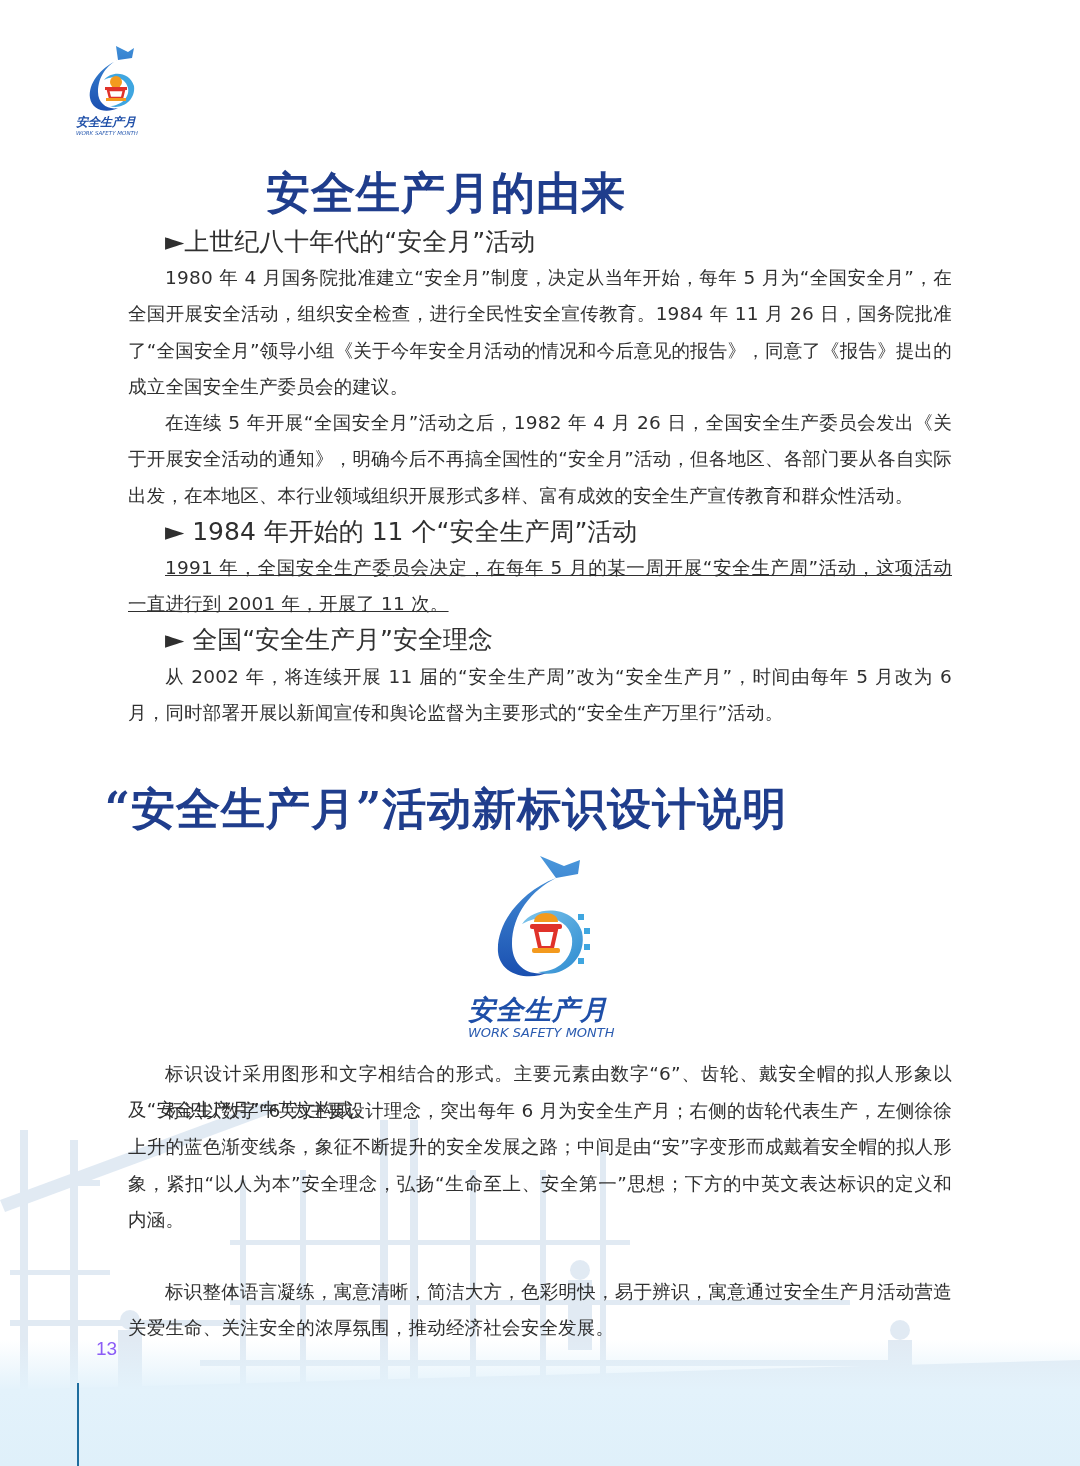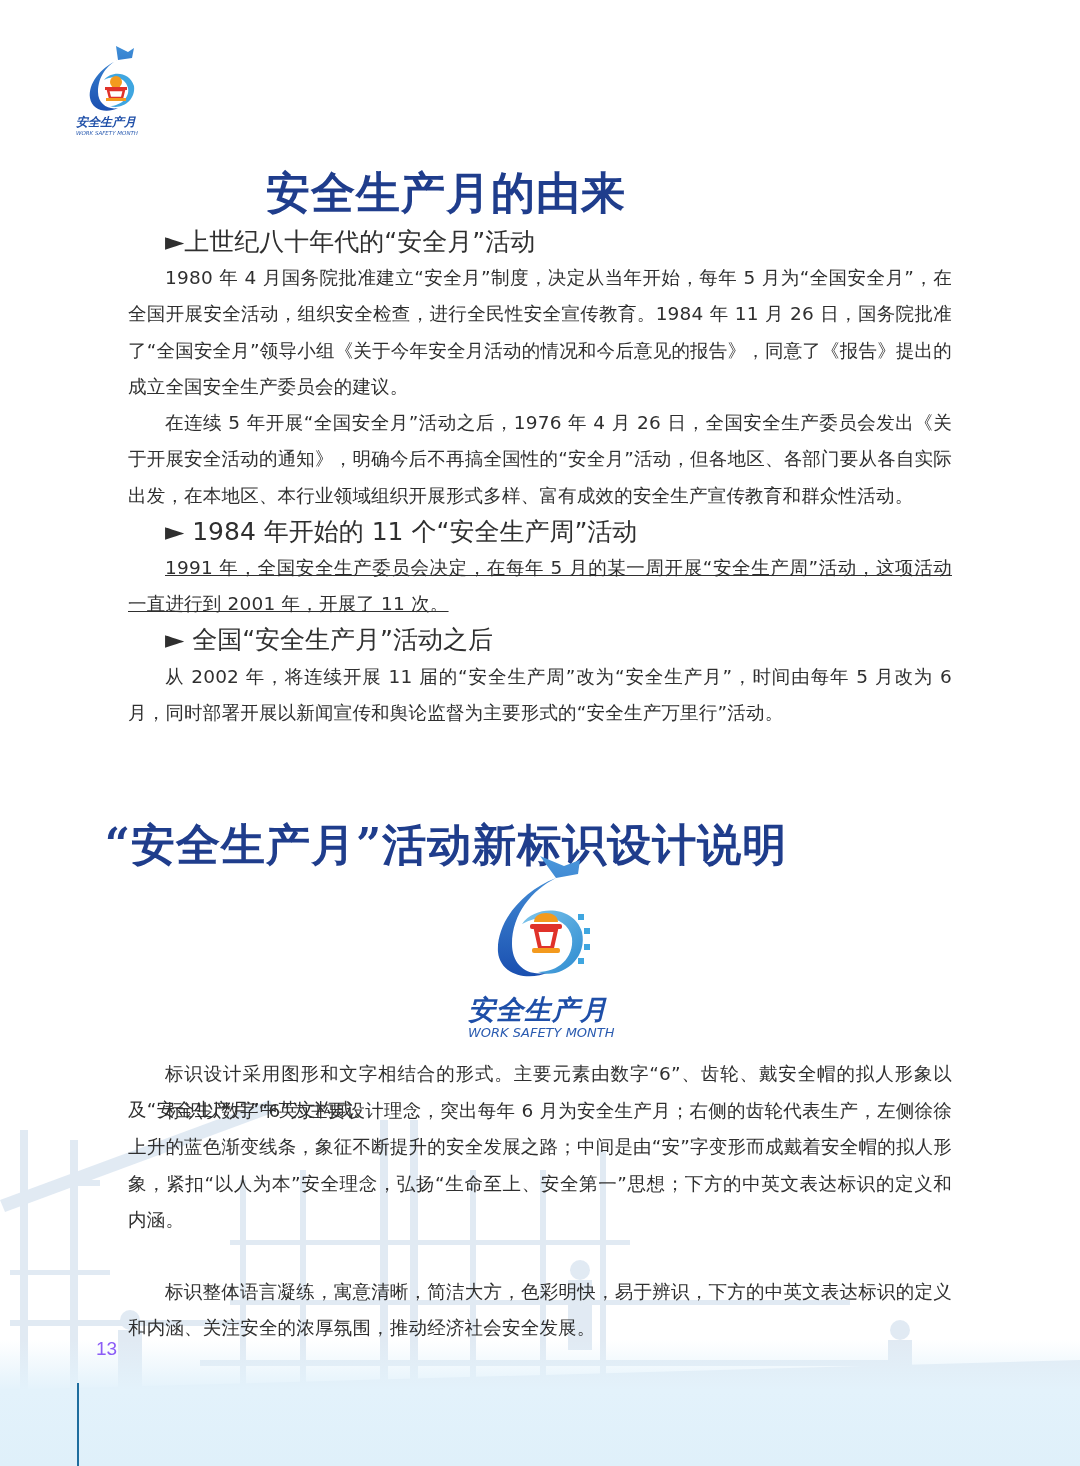--- a/index.html
+++ b/index.html
@@ -29,21 +29,21 @@
     position: absolute; left: 4px; top: 86px; font-size: 5.5px; font-style: italic;
     color: #2a5bb0; white-space: nowrap;
   }
   .content { position: relative; z-index: 2; }
   .title {
     position: absolute; left: 0; width: 892px; text-align: center;
     font-family: "DejaVu Serif", "Liberation Serif", serif;
     font-weight: bold; color: #1f3d8c; letter-spacing: 1px;
   }
   .title1 { top: 164px; font-size: 44px; }
-  .title2 { top: 780px; font-size: 44px; margin-top: 36px; }
+  .title2 { top: 780px; font-size: 44px; }
   .para {
     position: absolute; left: 128px; width: 824px;
     font-size: 18.5px; line-height: 36.4px; color: #2f2f2f;
     text-align: justify; text-align-last: left; letter-spacing: 0.2px;
   }
   .indent { text-indent: 37px; }
   .bullet { position: absolute; left: 165px; font-size: 25px; line-height: 36px; color: #2f2f2f; }
   .center-logo {
     position: absolute; left: 460px; top: 852px; width: 160px; height: 190px; z-index: 2;
   }
@@ -118,24 +118,24 @@
   <span class="cn">安全生产月</span>
   <span class="en">WORK SAFETY MONTH</span>
 </div>
 
 <div class="content">
 
   <div class="title title1">安全生产月的由来</div>
 
   <div class="bullet" style="top:224px;">►上世纪八十年代的“安全月”活动</div>
   <div class="para indent" style="top:260px;">1980 年 4 月国务院批准建立“安全月”制度，决定从当年开始，每年 5 月为“全国安全月”，在全国开展安全活动，组织安全检查，进行全民性安全宣传教育。1984 年 11 月 26 日，国务院批准了“全国安全月”领导小组《关于今年安全月活动的情况和今后意见的报告》，同意了《报告》提出的成立全国安全生产委员会的建议。</div>
-  <div class="para indent" style="top:405px;">在连续 5 年开展“全国安全月”活动之后，1976 年 4 月 26 日，全国安全生产委员会发出《关于开展安全活动的通知》，明确今后不再搞全国性的“安全月”活动，但各地区、各部门要从各自实际出发，在本地区、本行业领域组织开展形式多样、富有成效的安全生产宣传教育和群众性活动。</div>
+  <div class="para indent" style="top:405px;">在连续 5 年开展“全国安全月”活动之后，1982 年 4 月 26 日，全国安全生产委员会发出《关于开展安全活动的通知》，明确今后不再搞全国性的“安全月”活动，但各地区、各部门要从各自实际出发，在本地区、本行业领域组织开展形式多样、富有成效的安全生产宣传教育和群众性活动。</div>
   <div class="bullet" style="top:514px;">► 1984 年开始的 11 个“安全生产周”活动</div>
   <div class="para indent" style="top:550px;text-decoration:underline;">1991 年，全国安全生产委员会决定，在每年 5 月的某一周开展“安全生产周”活动，这项活动一直进行到 2001 年，开展了 11 次。</div>
-  <div class="bullet" style="top:622px;">► 全国“安全生产月”活动之后</div>
+  <div class="bullet" style="top:622px;">► 全国“安全生产月”安全理念</div>
   <div class="para indent" style="top:659px;">从 2002 年，将连续开展 11 届的“安全生产周”改为“安全生产月”，时间由每年 5 月改为 6 月，同时部署开展以新闻宣传和舆论监督为主要形式的“安全生产万里行”活动。</div>
 
   <div class="title title2">“安全生产月”活动新标识设计说明</div>
 
   <div class="center-logo">
     <svg width="160" height="140" viewBox="0 0 160 140">
       <defs>
         <linearGradient id="g6b" x1="0" y1="0" x2="0" y2="1">
           <stop offset="0" stop-color="#4a98dc"></stop>
           <stop offset="1" stop-color="#1a4fb0"></stop>
@@ -157,17 +157,17 @@
       <rect x="70" y="72" width="32" height="5" rx="2" fill="#e0322a"></rect>
       <path d="M76 78 L96 78 L92 96 L80 96 Z" fill="none" stroke="#e0322a" stroke-width="4"></path>
       <rect x="72" y="96" width="28" height="5" rx="2" fill="#f39a1e"></rect>
     </svg>
     <span class="cn">安全生产月</span>
     <span class="en">WORK SAFETY MONTH</span>
   </div>
 
   <div class="para indent" style="top:1056px;">标识设计采用图形和文字相结合的形式。主要元素由数字“6”、齿轮、戴安全帽的拟人形象以及“安全生产月”中英文构成。</div>
   <div class="para indent" style="top:1093px;">标识以数字“6”为主要设计理念，突出每年 6 月为安全生产月；右侧的齿轮代表生产，左侧徐徐上升的蓝色渐变线条，象征不断提升的安全发展之路；中间是由“安”字变形而成戴着安全帽的拟人形象，紧扣“以人为本”安全理念，弘扬“生命至上、安全第一”思想；下方的中英文表达标识的定义和内涵。</div>
-  <div class="para indent" style="top:1274px;">标识整体语言凝练，寓意清晰，简洁大方，色彩明快，易于辨识，下方的中英文表达标识的定义和内涵、关注安全的浓厚氛围，推动经济社会安全发展。</div>
+  <div class="para indent" style="top:1274px;">标识整体语言凝练，寓意清晰，简洁大方，色彩明快，易于辨识，寓意通过安全生产月活动营造关爱生命、关注安全的浓厚氛围，推动经济社会安全发展。</div>
 </div>
 
 <div class="page-line"></div>
 <div class="page-num">13</div>
 
 </body></html>

